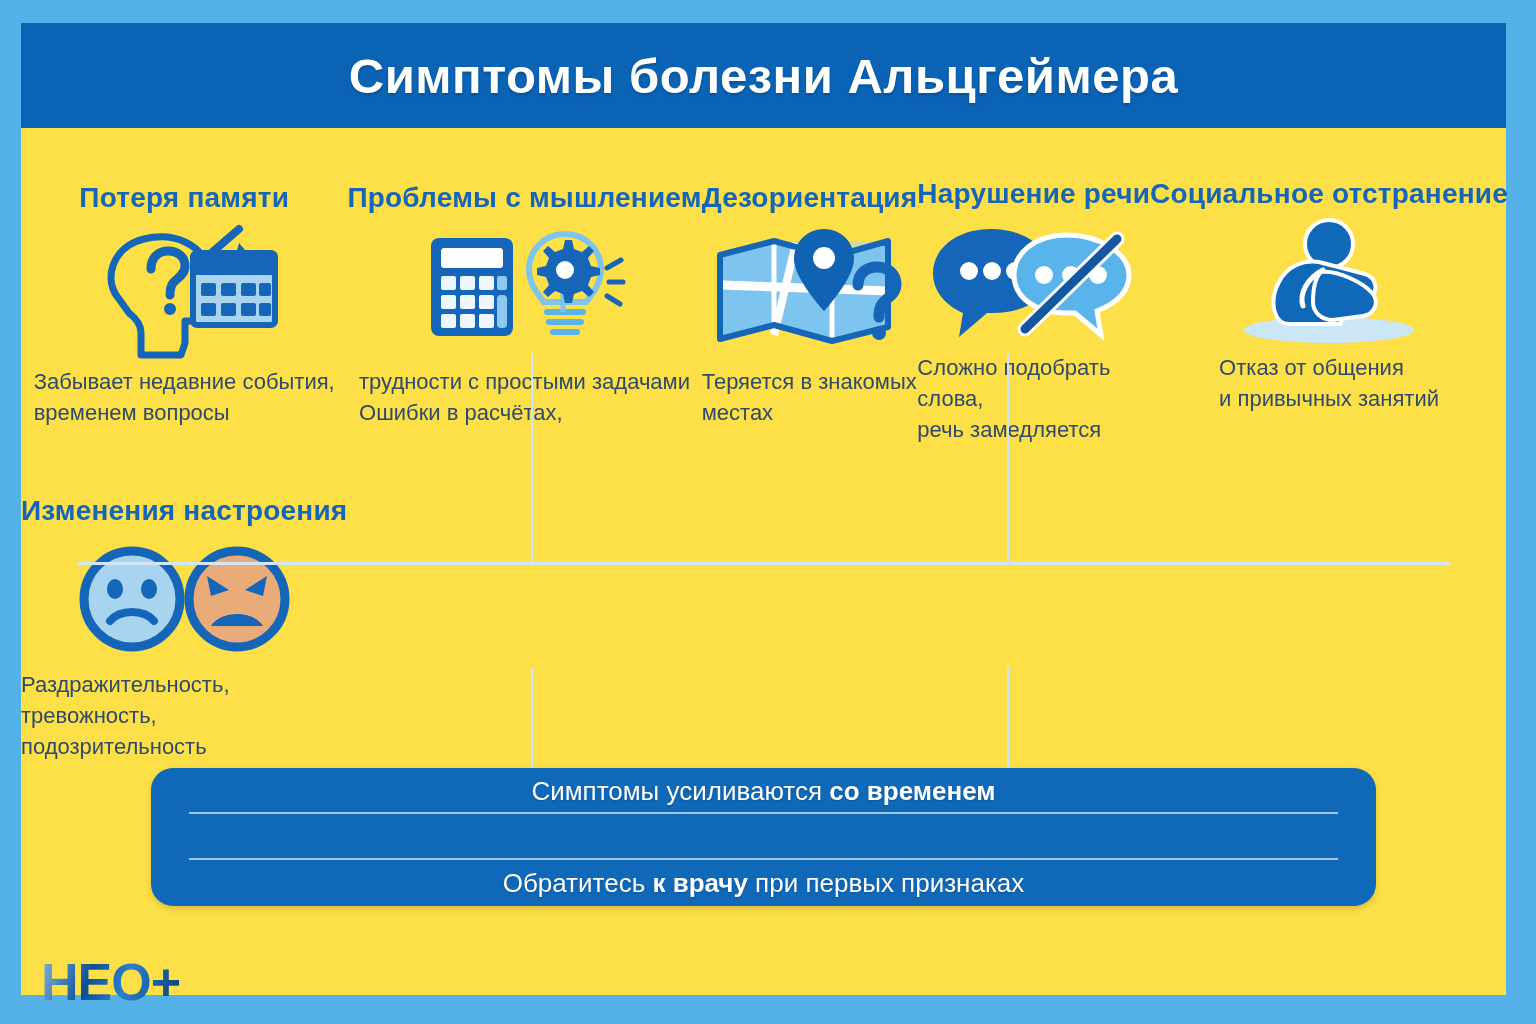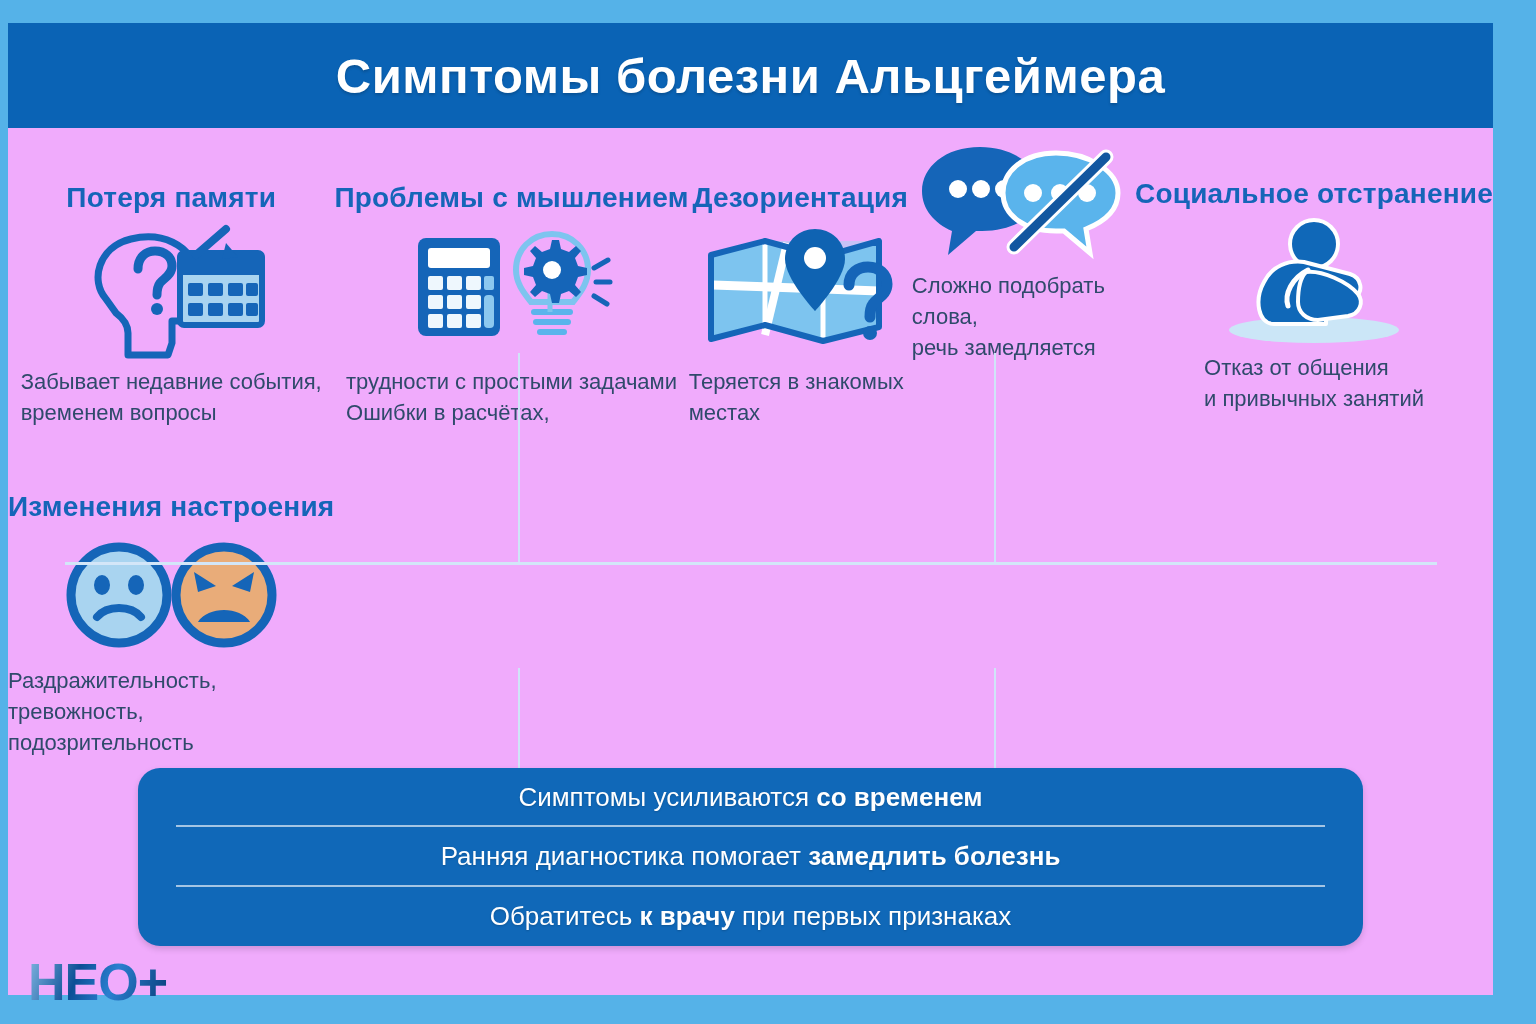--- a/index.html
+++ b/index.html
@@ -2,22 +2,22 @@
 <html><head>
 <meta charset="utf-8">
 <style>
   html,body{margin:0;padding:0;}
   body{
     width:1536px;height:1024px;overflow:hidden;
     background:#55b2e8;
     font-family:"Liberation Sans",sans-serif;
   }
   .poster{
-    position:absolute;left:8px;top:23px;width:1485px;height:972px;
-    background:#f0abfc;
+    position:absolute;left:21px;top:23px;width:1485px;height:972px;
+    background:#fde047;
   }
   
   .header{
     position:absolute;left:0;top:0;width:1485px;height:105px;
     background:#0a63b5;
     display:flex;align-items:center;justify-content:center;
   }
   .header-title{
     color:#ffffff;font-size:49px;font-weight:bold;letter-spacing:.5px;
     text-shadow:0 2px 3px rgba(0,0,0,.18);
@@ -50,21 +50,21 @@
   .vdiv.v1{left:510px;top:225px;height:212px;}
   .vdiv.v2{left:986px;top:225px;height:212px;}
   .vdiv.v3{left:510px;top:540px;height:212px;}
   .vdiv.v4{left:986px;top:540px;height:212px;}
   .hdiv{
     position:absolute;left:57px;top:434px;width:1372px;height:3px;
     background:#d3e6f8;
   }
   
   .footer{
-    position:absolute;left:130px;top:745px;width:1225px;height:178px;
+    position:absolute;left:130px;top:745px;width:1225px;height:138px;
     background:#1068b8;border-radius:22px;
     box-shadow:0 3px 6px rgba(0,0,0,.15);
     display:flex;flex-direction:column;
   }
   .f-row{
     flex:1;display:flex;align-items:center;justify-content:center;
     position:relative;
   }
   .f-row .line{
     color:#ffffff;font-size:26px;white-space:nowrap;
@@ -187,20 +187,21 @@
           <path d="M146 56 C146 44 155 38 165 38 C176 38 184 45 184 55 C184 66 174 69 170 75 C167 79 167 84 167 88" fill="none" stroke="#1565b8" stroke-width="11" stroke-linecap="round"></path>
           <circle cx="167" cy="104" r="7" fill="#1565b8"></circle>
         </svg>
       </div>
       <div class="desc">
         <div>Теряется в знакомых местах</div>
       </div>
     </div>
 
     <div class="cell r2">
+      <div class="card-title">Нарушение речи</div>
       <div class="icon-wrap">
         <svg width="210" height="115" viewBox="0 0 210 115">
           <path d="M62 4 C27 4 4 24 4 48 C4 66 16 80 34 88 L30 112 L58 88 L64 88 C99 88 122 70 122 48 C122 24 97 4 62 4 Z" fill="#1565b8"></path>
           <g fill="#ffffff">
             <circle cx="40" cy="46" r="9"></circle>
             <circle cx="63" cy="46" r="9"></circle>
             <circle cx="86" cy="46" r="9"></circle>
           </g>
           <path d="M138 10 C106 10 85 28 85 50 C85 72 106 88 138 88 L146 88 L172 110 L168 86 C188 78 200 66 200 50 C200 28 170 10 138 10 Z" fill="#5ab4ec" stroke="#ffffff" stroke-width="5"></path>
           <g fill="#ffffff">
@@ -262,21 +263,20 @@
     <div class="vdiv v4"></div>
     <div class="hdiv"></div>
   </div>
 
   <div class="footer">
     <div class="f-row">
       <div class="line"><span>Симптомы усиливаются </span><b>со временем</b></div>
       <div class="f-sep"></div>
     </div>
     <div class="f-row">
-      <div class="line"><span>Ранняя диагностика помогает </span><b>замедлить болезнь</b></div>
       <div class="f-sep"></div>
     </div>
     <div class="f-row">
       <div class="line"><span>Обратитесь </span><b>к врачу</b><span> при первых признаках</span></div>
     </div>
   </div>
 
   <div class="logo">НЕО+</div>
 </div>
 

